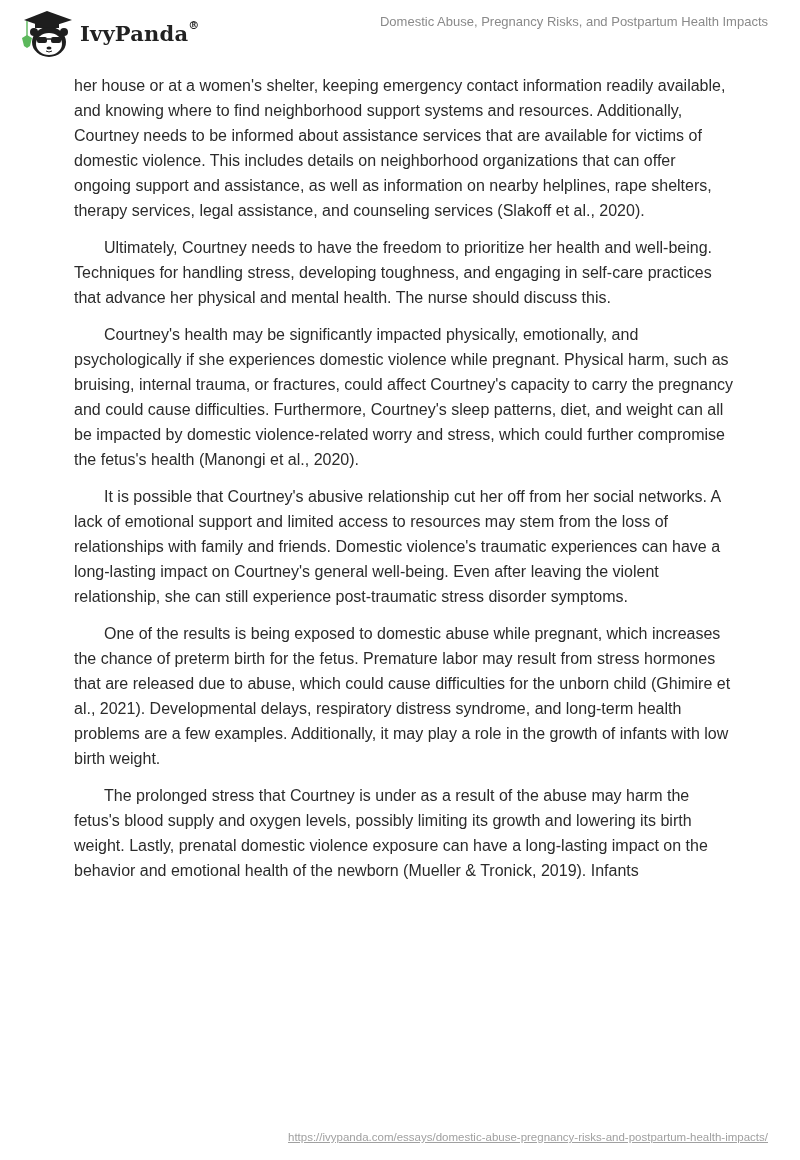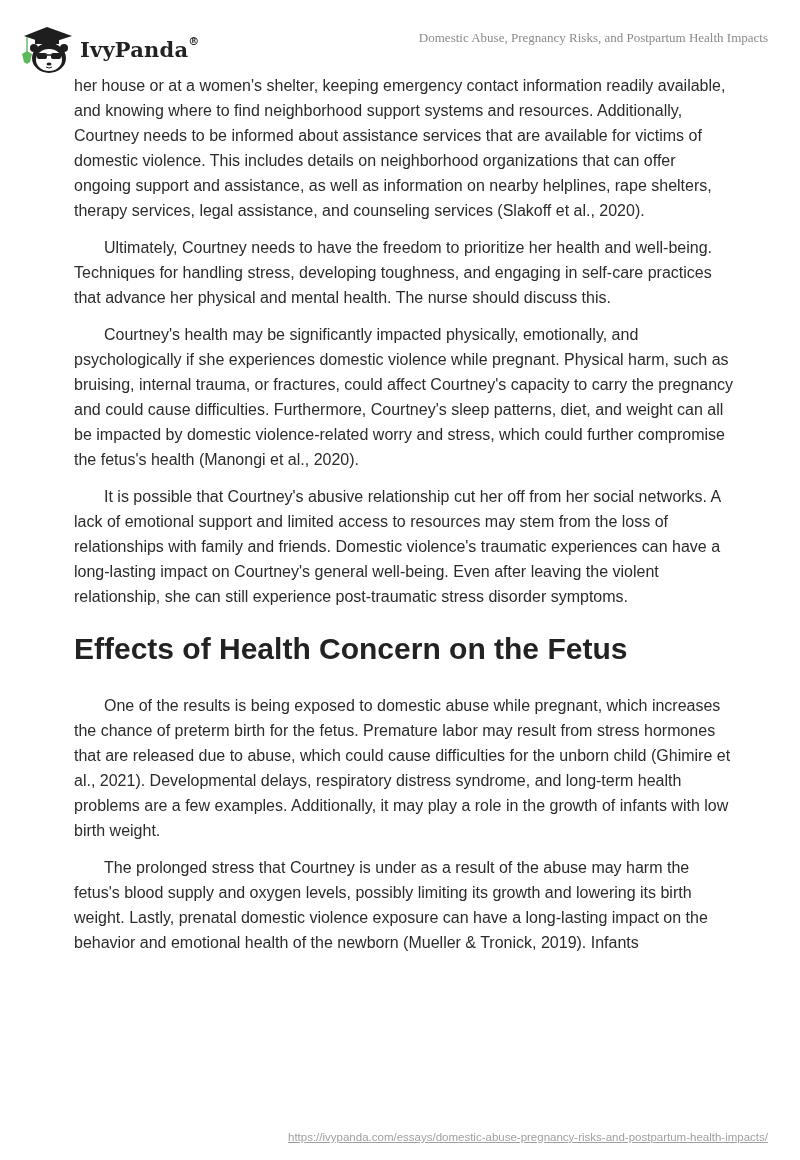--- a/index.html
+++ b/index.html
@@ -1,22 +1,22 @@
 <!DOCTYPE html>
 <html><head>
   <meta charset="utf-8">
   <style>
     html, body { margin: 0; padding: 0; background: #ffffff; }
     body { width: 800px; height: 1160px; position: relative; overflow: hidden; font-family: "Liberation Sans", sans-serif; color: #2b2b2b; }
-    .header { position: absolute; top: 16px; left: 0; width: 800px; height: 62px; }
+    .header { position: absolute; top: 0; left: 0; width: 800px; height: 62px; }
     .logo { position: absolute; left: 18px; top: 8px; display: flex; align-items: center; }
     .logo-icon { width: 58px; height: 50px; }
     .logo-text { font-family: "DejaVu Serif", serif; font-weight: bold; font-size: 21px; color: #222; margin-left: 4px; letter-spacing: 0.2px; }
     .logo-text sup { font-size: 11px; font-weight: bold; vertical-align: top; position: relative; top: -2px; }
-    .doc-title { position: absolute; right: 32px; top: 14px; font-size: 13px; color: #8a8a8a; font-family: Liberation Serif, serif; }
+    .doc-title { position: absolute; right: 32px; top: 14px; font-size: 13px; color: #8a8a8a; }
     .content { position: absolute; left: 74px; top: 73px; width: 660px; }
     p { margin: 0 0 12px 0; font-size: 16px; line-height: 25px; color: #2b2b2b; }
     p.indent { text-indent: 30px; }
     h2 { margin: 22px 0 26px 0; font-size: 30px; line-height: 36px; font-weight: bold; color: #222; }
     .footer-url { position: absolute; right: 32px; top: 1131px; font-size: 11.5px; color: #a0a0a0; text-decoration: underline; }
   </style>
 </head>
 <body>
 
 <div class="header">
@@ -45,18 +45,17 @@
     <span class="logo-text"><span>IvyPanda</span><sup>®</sup></span>
   </div>
   <div class="doc-title">Domestic Abuse, Pregnancy Risks, and Postpartum Health Impacts</div>
 </div>
 
 <div class="content">
   <p>her house or at a women's shelter, keeping emergency contact information readily available, and knowing where to find neighborhood support systems and resources. Additionally, Courtney needs to be informed about assistance services that are available for victims of domestic violence. This includes details on neighborhood organizations that can offer ongoing support and assistance, as well as information on nearby helplines, rape shelters, therapy services, legal assistance, and counseling services (Slakoff et al., 2020).</p>
   <p class="indent">Ultimately, Courtney needs to have the freedom to prioritize her health and well-being. Techniques for handling stress, developing toughness, and engaging in self-care practices that advance her physical and mental health. The nurse should discuss this.</p>
   <p class="indent">Courtney's health may be significantly impacted physically, emotionally, and psychologically if she experiences domestic violence while pregnant. Physical harm, such as bruising, internal trauma, or fractures, could affect Courtney's capacity to carry the pregnancy and could cause difficulties. Furthermore, Courtney's sleep patterns, diet, and weight can all be impacted by domestic violence-related worry and stress, which could further compromise the fetus's health (Manongi et al., 2020).</p>
   <p class="indent">It is possible that Courtney's abusive relationship cut her off from her social networks. A lack of emotional support and limited access to resources may stem from the loss of relationships with family and friends. Domestic violence's traumatic experiences can have a long-lasting impact on Courtney's general well-being. Even after leaving the violent relationship, she can still experience post-traumatic stress disorder symptoms.</p>
-  <h2>Effects of Health Concern on the Fetus</h2>
   <p class="indent">One of the results is being exposed to domestic abuse while pregnant, which increases the chance of preterm birth for the fetus. Premature labor may result from stress hormones that are released due to abuse, which could cause difficulties for the unborn child (Ghimire et al., 2021). Developmental delays, respiratory distress syndrome, and long-term health problems are a few examples. Additionally, it may play a role in the growth of infants with low birth weight.</p>
   <p class="indent">The prolonged stress that Courtney is under as a result of the abuse may harm the fetus's blood supply and oxygen levels, possibly limiting its growth and lowering its birth weight. Lastly, prenatal domestic violence exposure can have a long-lasting impact on the behavior and emotional health of the newborn (Mueller &amp; Tronick, 2019). Infants</p>
 </div>
 
 <div class="footer-url">https://ivypanda.com/essays/domestic-abuse-pregnancy-risks-and-postpartum-health-impacts/</div>
 
 </body></html>

